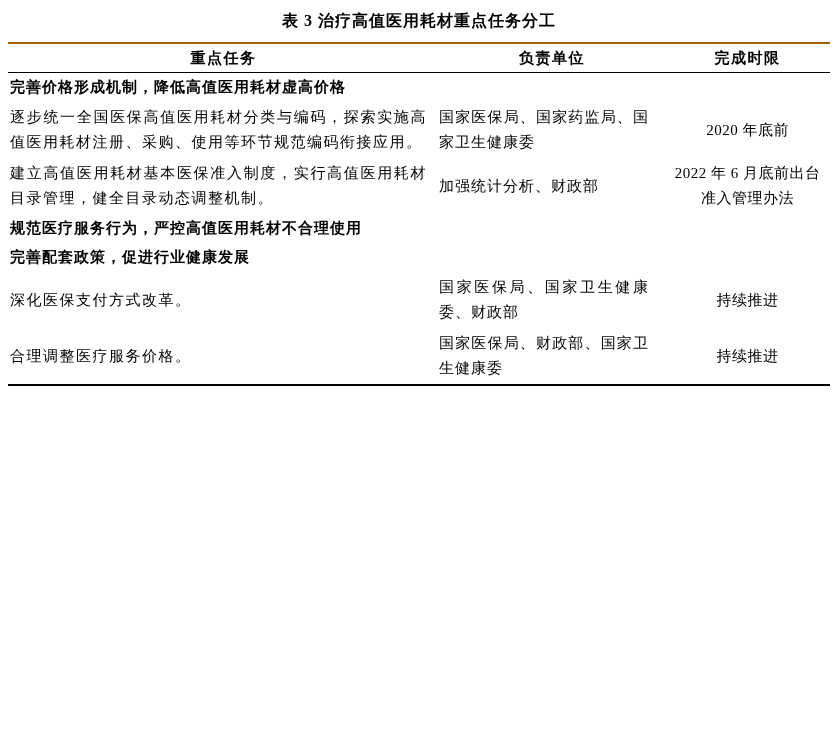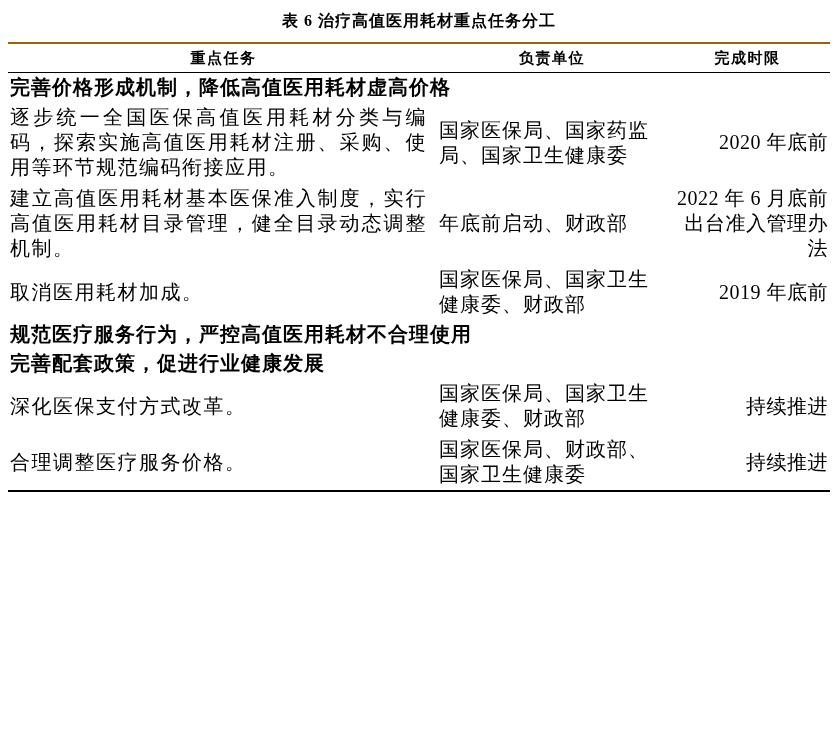--- a/index.html
+++ b/index.html
@@ -38,55 +38,55 @@
   th {
     font-weight: bold;
     font-size: 15px;
     line-height: 24px;
     padding: 2px 0;
     text-align: center;
     letter-spacing: 1.5px;
     border-bottom: 1px solid #000000;
   }
   td {
-    font-size: 20px;
+    font-size: 15px;
     line-height: 25px;
     vertical-align: middle;
     padding: 3px 0;
     font-family: Liberation Serif, serif;
   }
   td.task {
     padding-left: 2px;
     padding-right: 12px;
     letter-spacing: 1.5px;
     text-align: justify;
   }
   td.unit {
     padding-right: 16px;
     letter-spacing: 1px;
     text-align: justify;
   }
   td.deadline {
     letter-spacing: 0.5px;
     padding-left: 2px;
     padding-right: 2px;
-    text-align: right;
+    text-align: center;
   }
   tr.section-row td {
     font-weight: bold;
     letter-spacing: 1px;
     padding: 2px 0 2px 2px;
   }
 </style>
 </head>
 <body>
 
 <div class="page">
 
-  <div class="doc-title">表 6 治疗高值医用耗材重点任务分工</div>
+  <div class="doc-title">表 3 治疗高值医用耗材重点任务分工</div>
 
   <table class="task-table">
     <colgroup>
       <col class="col-task">
       <col class="col-unit">
       <col class="col-deadline">
     </colgroup>
     <thead>
       <tr>
         <th>重点任务</th>
@@ -102,30 +102,25 @@
 
       <tr>
         <td class="task">逐步统一全国医保高值医用耗材分类与编码，探索实施高值医用耗材注册、采购、使用等环节规范编码衔接应用。</td>
         <td class="unit">国家医保局、国家药监局、国家卫生健康委</td>
         <td class="deadline">2020 年底前</td>
       </tr>
 
 
       <tr>
         <td class="task">建立高值医用耗材基本医保准入制度，实行高值医用耗材目录管理，健全目录动态调整机制。</td>
-        <td class="unit">年底前启动、财政部</td>
+        <td class="unit">加强统计分析、财政部</td>
         <td class="deadline">2022 年 6 月底前出台准入管理办法</td>
       </tr>
 
 
-      <tr>
-        <td class="task">取消医用耗材加成。</td>
-        <td class="unit">国家医保局、国家卫生健康委、财政部</td>
-        <td class="deadline">2019 年底前</td>
-      </tr>
 
 
       <tr class="section-row">
         <td colspan="3">规范医疗服务行为，严控高值医用耗材不合理使用</td>
       </tr>
 
 
       <tr class="section-row">
         <td colspan="3">完善配套政策，促进行业健康发展</td>
       </tr>

